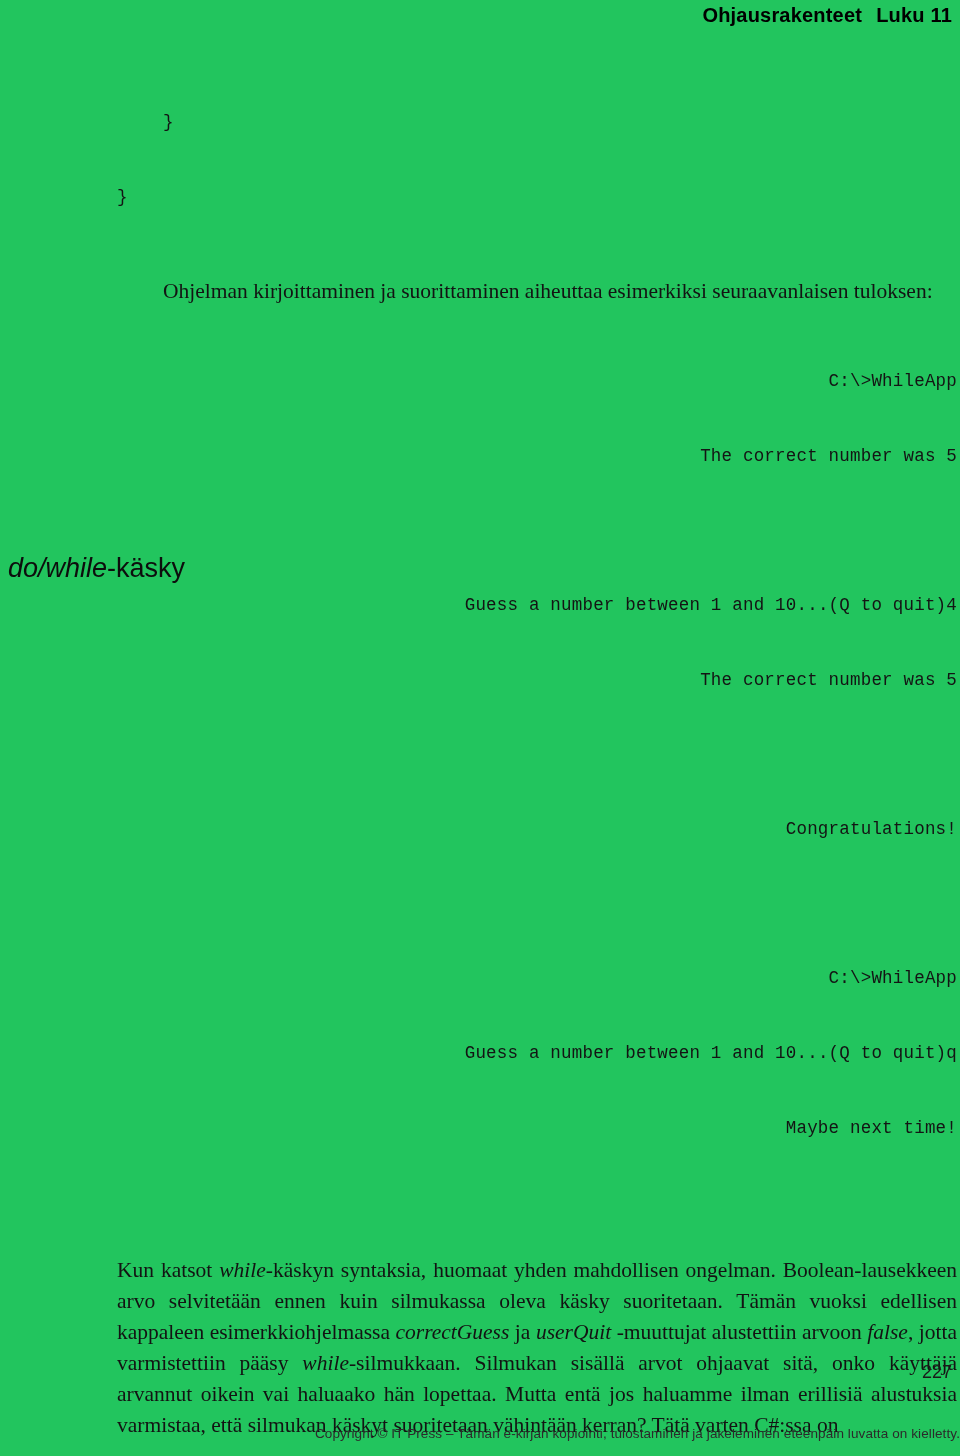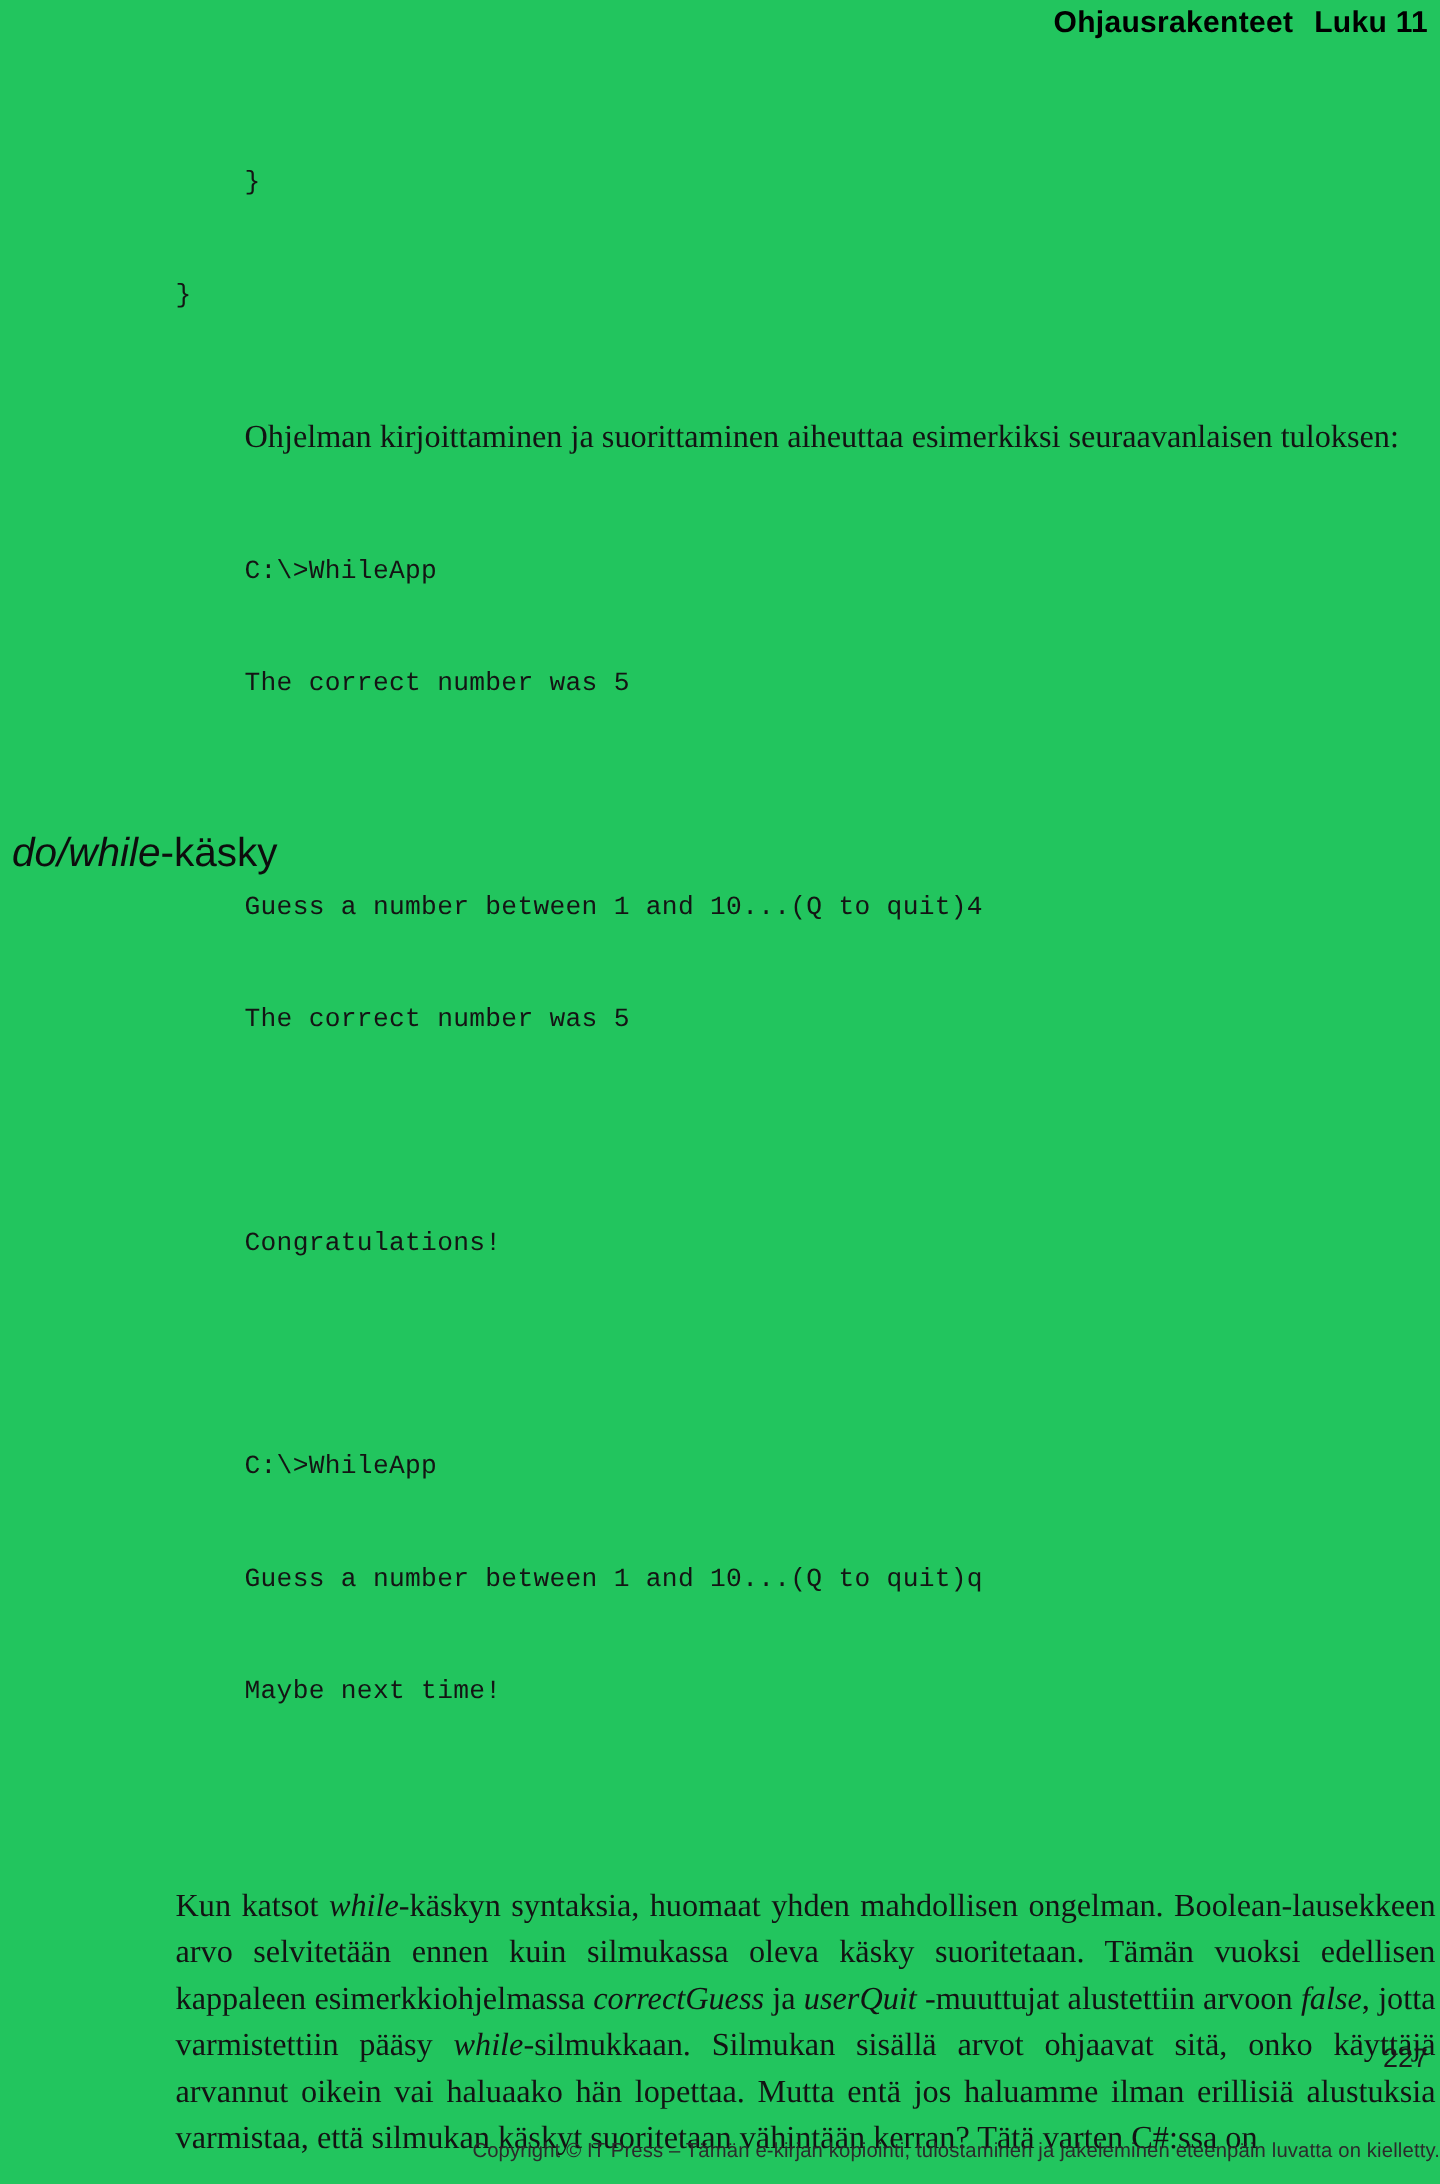--- a/index.html
+++ b/index.html
@@ -43,21 +43,21 @@
 
   
   .mono {
     font-family: "Liberation Mono", "DejaVu Sans Mono", monospace;
     font-size: 17.5px;
     line-height: 25px;
     color: #141414;
     white-space: pre;
     letter-spacing: 0.2px;
   }
-  .mono-indent { padding-left: 46px; }
+  .mono-indent { padding-left: 46px; text-align: right; }
 
   .brace-block { margin: 0; }
   .brace-line-1 { padding-left: 46px; }
   .brace-line-2 { padding-left: 0px; }
 
   
   p.body {
     margin: 0;
     font-size: 21.5px;
     line-height: 31px;

